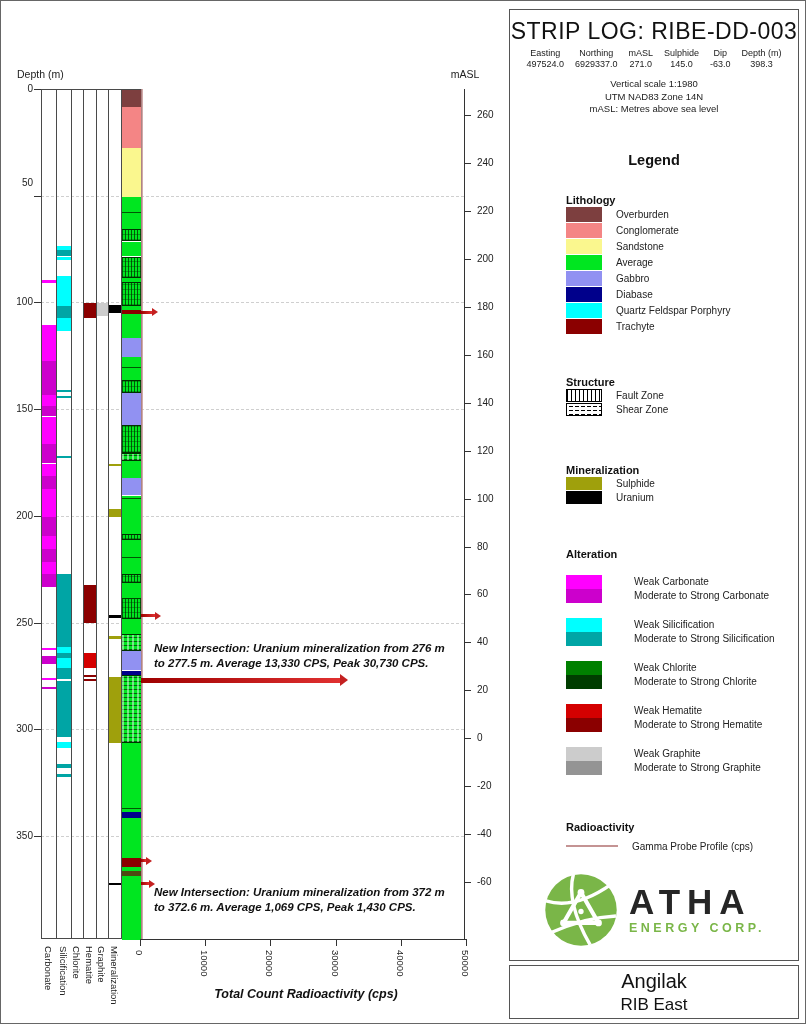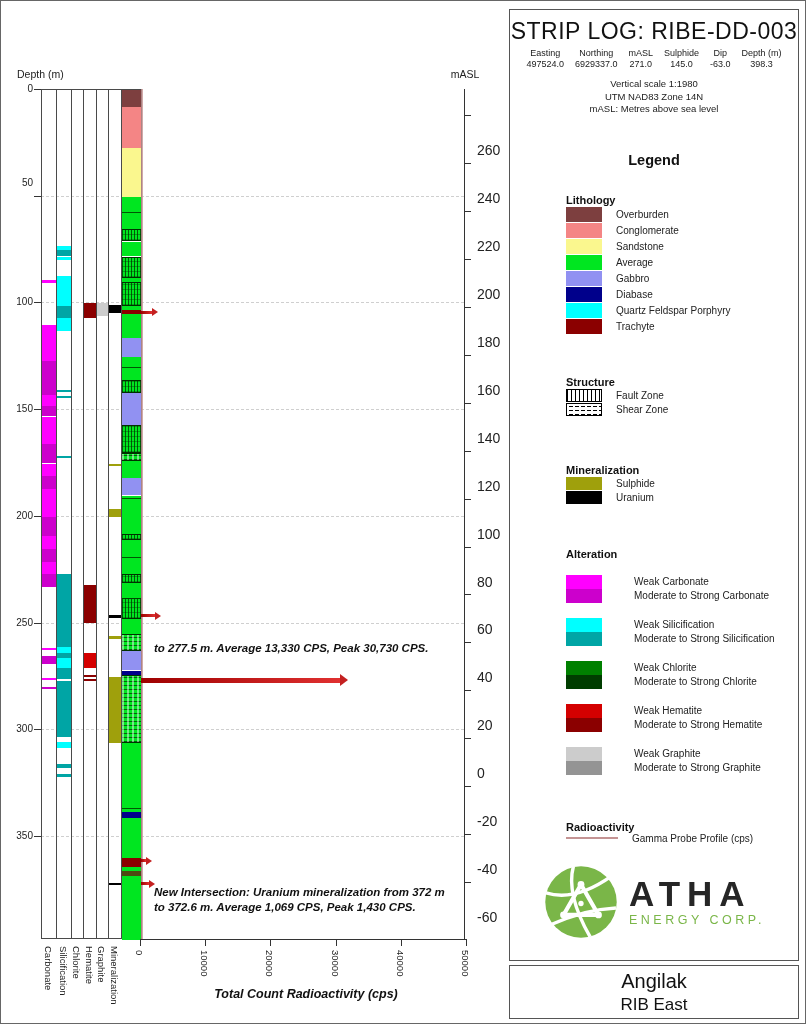--- a/index.html
+++ b/index.html
@@ -2,21 +2,21 @@
 <html><head>
 <meta charset="utf-8">
 <style>
   html,body{margin:0;padding:0;background:#e8e8e8;}
   .page{position:relative;width:806px;height:1024px;background:#fff;border:1px solid #666;
         box-sizing:border-box;font-family:"Liberation Sans",sans-serif;color:#1a1a1a;overflow:hidden;}
   
   #plot{position:absolute;left:0;top:0;width:506px;height:1024px;}
   .axis-head{position:absolute;font-size:10.5px;color:#222;}
   .depth-lab{position:absolute;font-size:10px;text-align:right;width:34px;color:#222;}
-  .masl-lab{position:absolute;font-size:14px;color:#222;margin-top:33px;}
+  .masl-lab{position:absolute;font-size:10px;color:#222;}
   .gridline{position:absolute;border-top:1px dashed #cfcfcf;height:0;}
   .track{position:absolute;border:1px solid #4a4a4a;box-sizing:border-box;background:transparent;}
   .ivl{position:absolute;left:0;right:0;}
   .fault{background-image:repeating-linear-gradient(90deg,rgba(0,45,0,.75) 0 1px,transparent 1px 3px),
          repeating-linear-gradient(0deg,rgba(0,45,0,.35) 0 1px,transparent 1px 5px);
          border-top:1px solid #003000;border-bottom:1px solid #003000;box-sizing:border-box;}
   .shear{background-image:repeating-linear-gradient(90deg,rgba(255,255,255,.45) 0 2px,transparent 2px 5px),
          repeating-linear-gradient(0deg,rgba(0,45,0,.7) 0 1px,transparent 1px 4px);
          border-top:1px solid #003000;border-bottom:1px solid #003000;box-sizing:border-box;}
   .thinline{position:absolute;left:0;right:0;height:1px;background:rgba(0,70,0,.9);}
@@ -47,21 +47,21 @@
             repeating-linear-gradient(0deg,#000 0 1px,transparent 1px 4px);
             border:1px solid #000;box-sizing:border-box;}
   .altgroup{display:flex;margin-top:15px;align-items:flex-start;}
   .altsw{width:36px;flex:0 0 36px;}
   .altsw div{height:14px;}
   .altlabs{margin-left:32px;}
   .altlabs div{font-size:10px;line-height:14px;color:#222;white-space:nowrap;}
   .radline{width:52px;height:2px;flex:0 0 52px;}
   .logo{display:flex;align-items:center;justify-content:center;margin-top:20px;gap:10px;}
   .logotext .lt1{font-size:35px;font-weight:bold;letter-spacing:7px;color:#262626;line-height:34px;}
-  .logotext .lt2{font-size:12.5px;font-weight:400;letter-spacing:3.5px;color:#7ab648;margin-top:2px;}
+  .logotext .lt2{font-size:12.5px;font-weight:700;letter-spacing:3.5px;color:#7ab648;margin-top:2px;}
   .footbox{position:absolute;left:508px;top:964px;width:290px;height:54px;border:1px solid #555;
            box-sizing:border-box;text-align:center;}
   .foot1{font-size:20px;margin-top:4px;color:#111;}
   .foot2{font-size:17px;margin-top:2px;color:#111;}
 </style>
 </head>
 <body>
 
 <div class="page">
 
@@ -258,20 +258,21 @@
         <div class="spiketip" style="left: 150.7px; top: 307px; border-top: 4px solid transparent; border-bottom: 4px solid transparent; border-left: 6px solid rgb(196, 32, 32);"></div>
         <div class="spike" style="left: 140px; top: 613.2px; width: 14px; height: 3px;"></div>
         <div class="spiketip" style="left: 154px; top: 610.7px; border-top: 4px solid transparent; border-bottom: 4px solid transparent; border-left: 6px solid rgb(196, 32, 32);"></div>
         <div class="spike" style="left: 140px; top: 676.6px; width: 199.4px; height: 5px;"></div>
         <div class="spiketip" style="left: 339.4px; top: 673.1px; border-top: 6px solid transparent; border-bottom: 6px solid transparent; border-left: 8px solid rgb(196, 32, 32);"></div>
         <div class="spike" style="left: 140px; top: 858px; width: 4.9px; height: 3px;"></div>
         <div class="spiketip" style="left: 144.9px; top: 855.5px; border-top: 4px solid transparent; border-bottom: 4px solid transparent; border-left: 6px solid rgb(196, 32, 32);"></div>
         <div class="spike" style="left: 140px; top: 881px; width: 8.3px; height: 3px;"></div>
         <div class="spiketip" style="left: 148.3px; top: 878.5px; border-top: 4px solid transparent; border-bottom: 4px solid transparent; border-left: 6px solid rgb(196, 32, 32);"></div>
         <div class="annot" style="left: 153px; top: 640px;">
+          <div>New Intersection: Uranium mineralization from 276 m</div>
           <div>to 277.5 m. Average 13,330 CPS, Peak 30,730 CPS.</div>
         </div>
         <div class="annot" style="left: 153px; top: 884px;">
           <div>New Intersection: Uranium mineralization from 372 m</div>
           <div>to 372.6 m. Average 1,069 CPS, Peak 1,430 CPS.</div>
         </div>
       </div>
     <div class="xtitle" style="left:140px;top:986px;width:330px;">Total Count Radioactivity (cps)</div>
   </div>
 
@@ -415,21 +416,21 @@
               <div style="background: rgb(148, 148, 148);"></div>
             </div>
             <div class="altlabs">
               <div>Weak Graphite</div>
               <div>Moderate to Strong Graphite</div>
             </div>
           </div>
         </div>
         <div class="lsec" style="margin-top: 46px;">
           <div class="lhead">Radioactivity</div>
-          <div class="lrow" style="margin-top: 0;">
+          <div class="lrow" style="margin-top: 8px;">
             <div class="radline" style="background: rgb(196, 147, 147);"></div>
             <div class="llab">Gamma Probe Profile (cps)</div>
           </div>
         </div>
       </div>
     <div class="logo">
       <svg width="76" height="76" viewBox="0 0 100 100">
         <circle cx="50" cy="50" r="47" fill="#7ab648"></circle>
         <path d="M4 38 Q42 50 90 16" stroke="#fff" stroke-width="4.5" fill="none"></path>
         <path d="M10 80 Q55 60 96 58" stroke="#fff" stroke-width="4.5" fill="none"></path>

